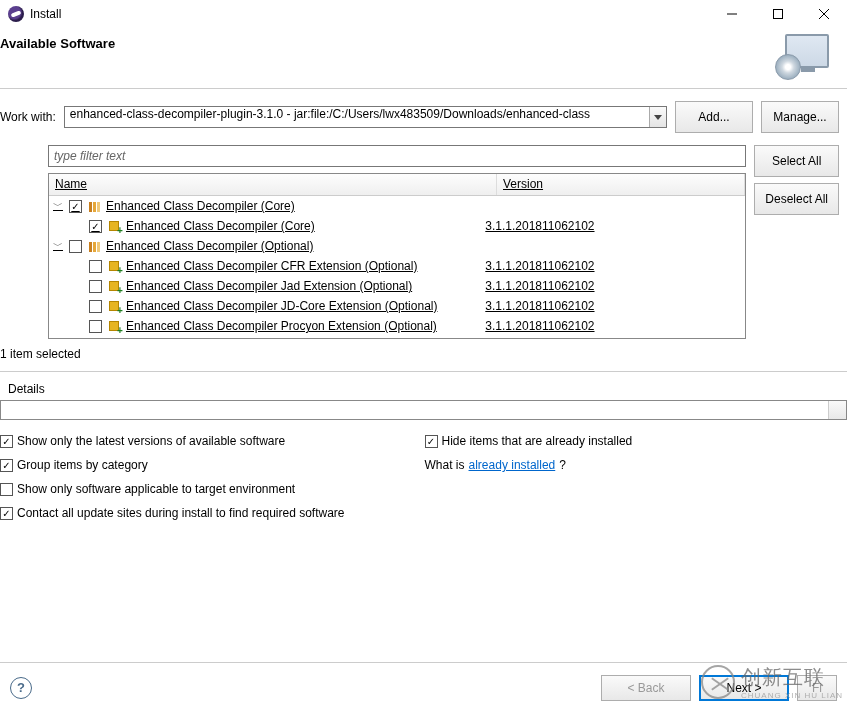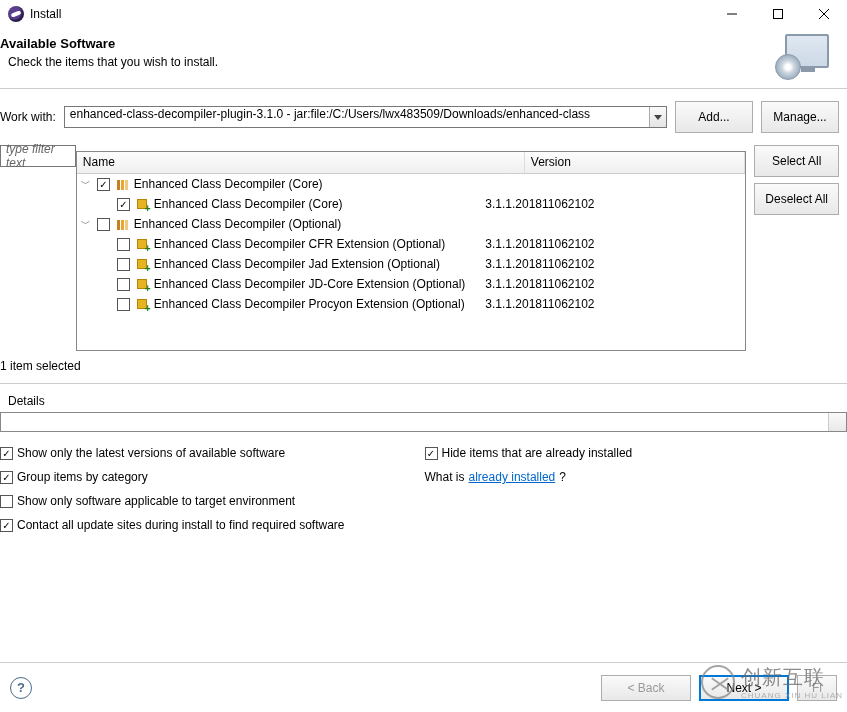--- a/index.html
+++ b/index.html
@@ -25,26 +25,26 @@
 .divider { height: 1px; background: #ccc; }
 
 .workwith-row { padding: 12px 8px 8px 0; display: flex; align-items: center; gap: 8px; }
 .label { white-space: nowrap; }
 .combo { flex: 1; display: flex; border: 1px solid #777; height: 22px; align-items: flex-start; }
 .combo span { flex: 1; padding: 0 5px; white-space: nowrap; overflow: hidden; }
 .combo-arrow { width: 17px; height: 100%; border-left: 1px solid #aaa; background: linear-gradient(#fafafa,#e4e4e4); display: flex; align-items: center; justify-content: center; }
 .btn { height: 32px; min-width: 78px; padding: 0 10px; background: linear-gradient(#fafafa,#e8e8e8); border: 1px solid #adadad; display: flex; align-items: center; justify-content: center; cursor: default; }
 
 .mid-row { display: flex; gap: 8px; padding: 4px 8px 0 0; }
-.mid-left { flex: 1; display: flex; flex-direction: row; }
+.mid-left { flex: 1; display: flex; flex-direction: column; margin-left: 48px; }
 .filter-input { border: 1px solid #777; height: 22px; padding: 0 5px; color: #666; font-style: italic; display:flex; align-items:center;}
 .side-btns { display: flex; flex-direction: column; gap: 6px; }
 .side-btns .btn { min-width: 78px; }
 
-.table-wrap { border: 1px solid #888; margin-top: 6px; height: 200px; display: flex; flex-direction: column; }
+.table-wrap { border: 1px solid #888; margin-top: 6px; height: 166px; display: flex; flex-direction: column; text-decoration: underline; }
 .table-header { display: flex; background: linear-gradient(#fdfdfd,#efefef); border-bottom: 1px solid #ccc; height: 22px; }
 .th { padding: 3px 6px; border-right: 1px solid #ddd; }
 .th-name { width: 448px; }
 .th-ver { flex: 1; }
 .table-body { flex: 1; overflow-y: scroll; background: #fff; }
 .tree-row { display: flex; align-items: center; height: 20px; padding-left: 2px; white-space: nowrap; }
 .tree-row .ver { margin-left: auto; padding-left: 20px; width: 280px; }
 .expander { width: 14px; text-align: center; font-size: 10px; color: #666; cursor: default;}
 .chk { width: 13px; height: 13px; border: 1px solid #555; margin: 0 4px; display: inline-flex; align-items: center; justify-content: center; font-size: 10px; background:#fff;}
 .cat-icon { width: 14px; height: 10px; margin: 0 3px; display: inline-block; }
@@ -104,21 +104,20 @@
           <line x1="0" y1="0" x2="10" y2="10" stroke="#000"></line>
           <line x1="10" y1="0" x2="0" y2="10" stroke="#000"></line>
         </svg>
       </div>
   </div>
 </div>
 
 <div class="header-area">
   <div class="header-left">
     <div class="header-title">Available Software</div>
-    <div class="header-sub">Check the items that you wish to install.</div>
   </div>
   <div class="header-icon">
     <div class="monitor"></div>
       <div class="disc"></div>
   </div>
 </div>
 <div class="divider"></div>
 
 <div class="workwith-row">
   <span class="label">Work with:</span>

